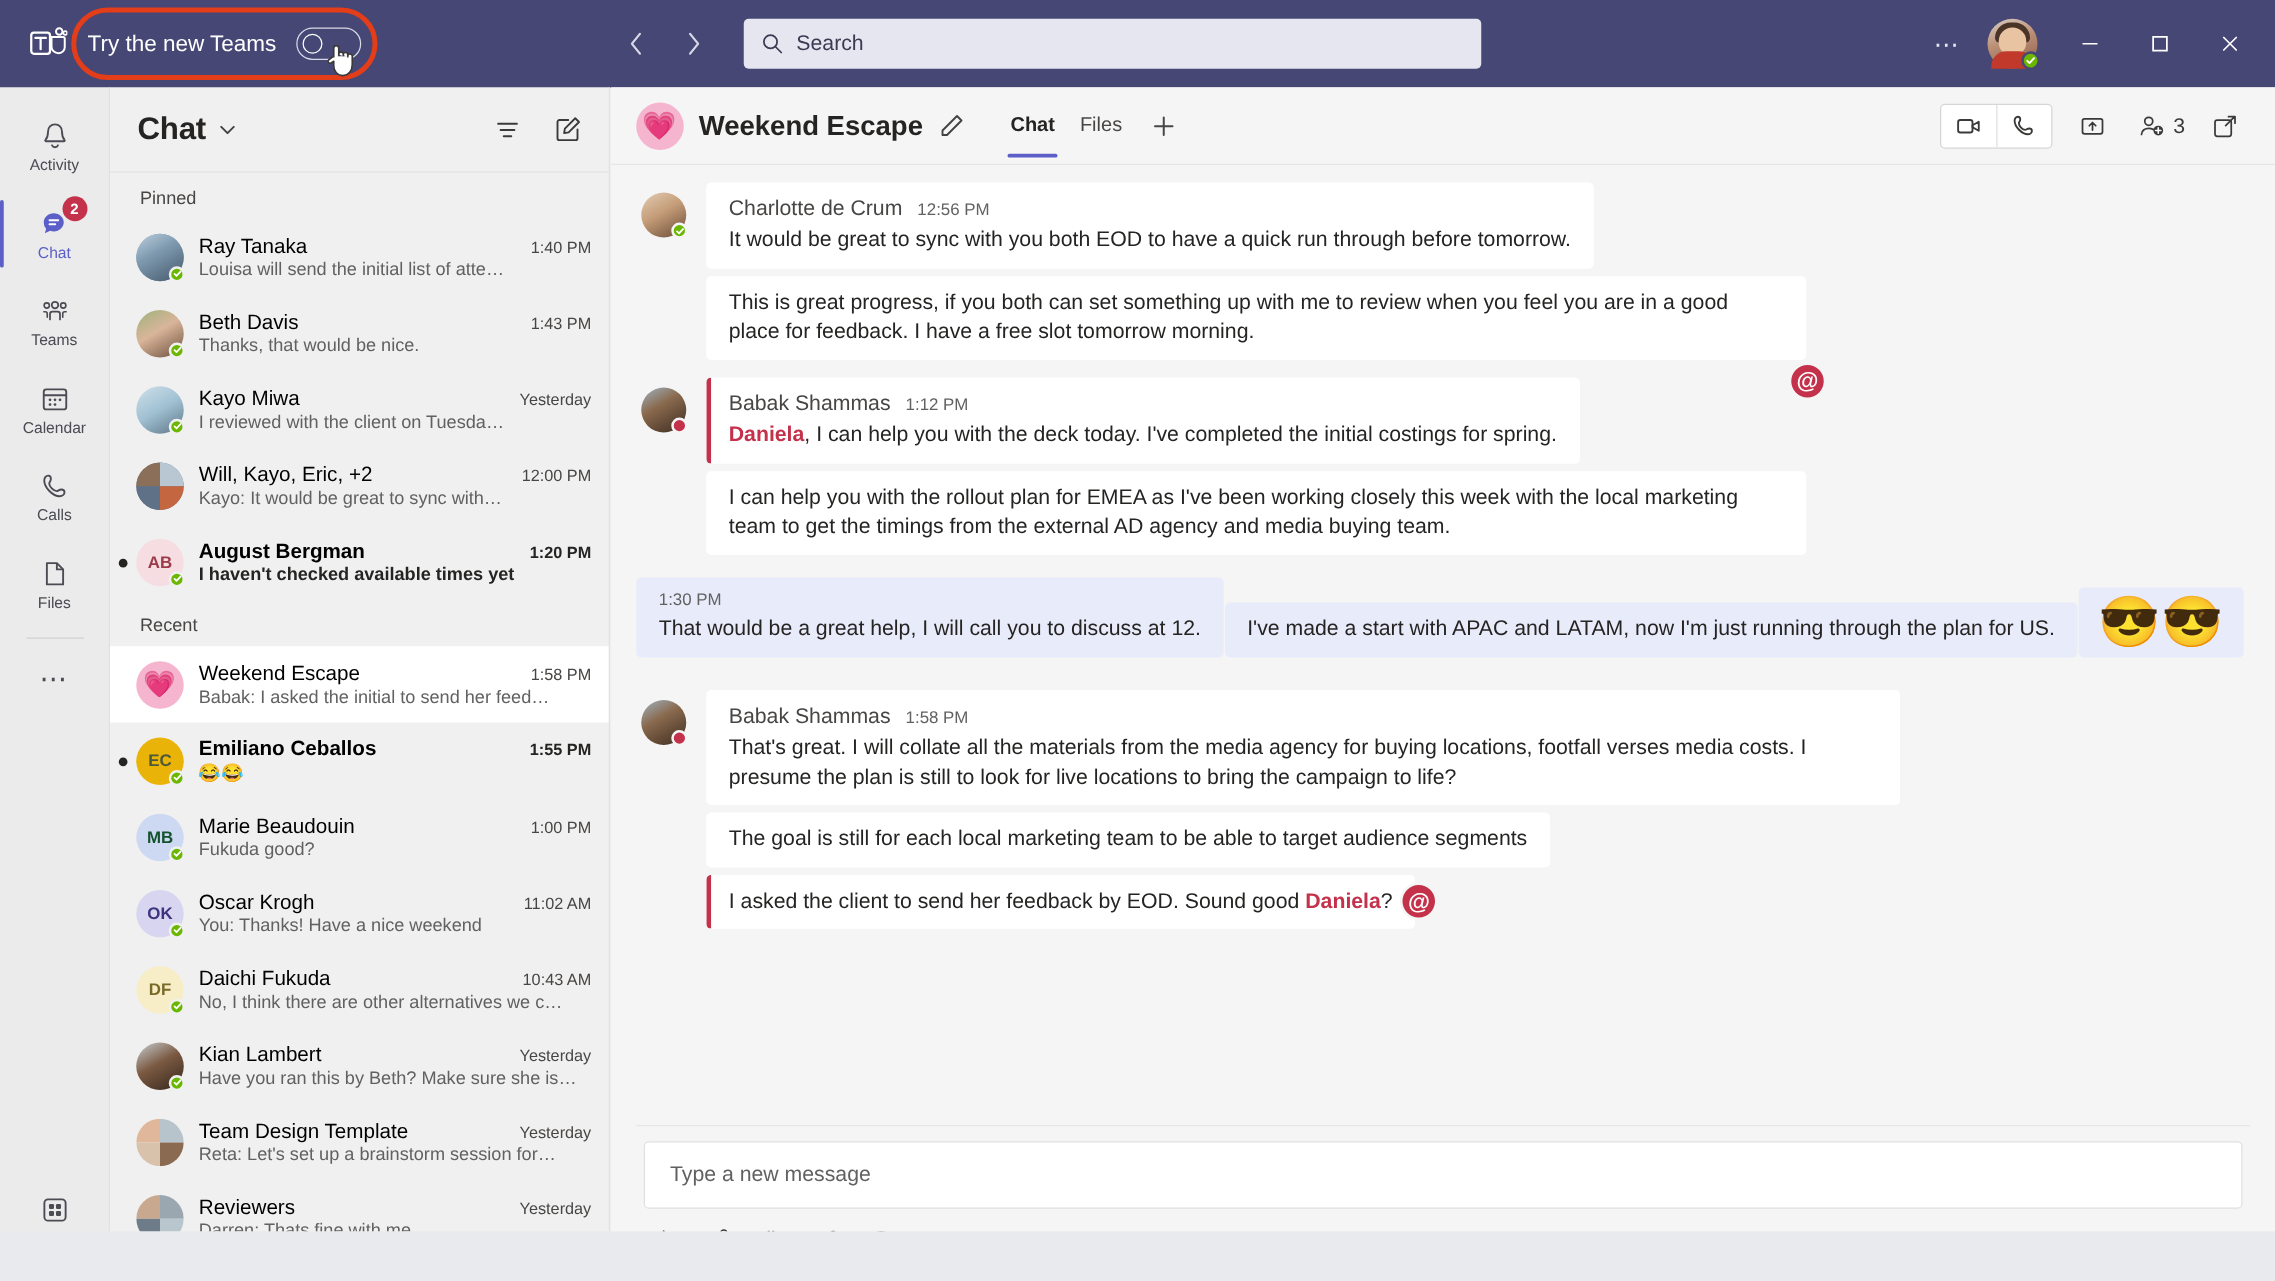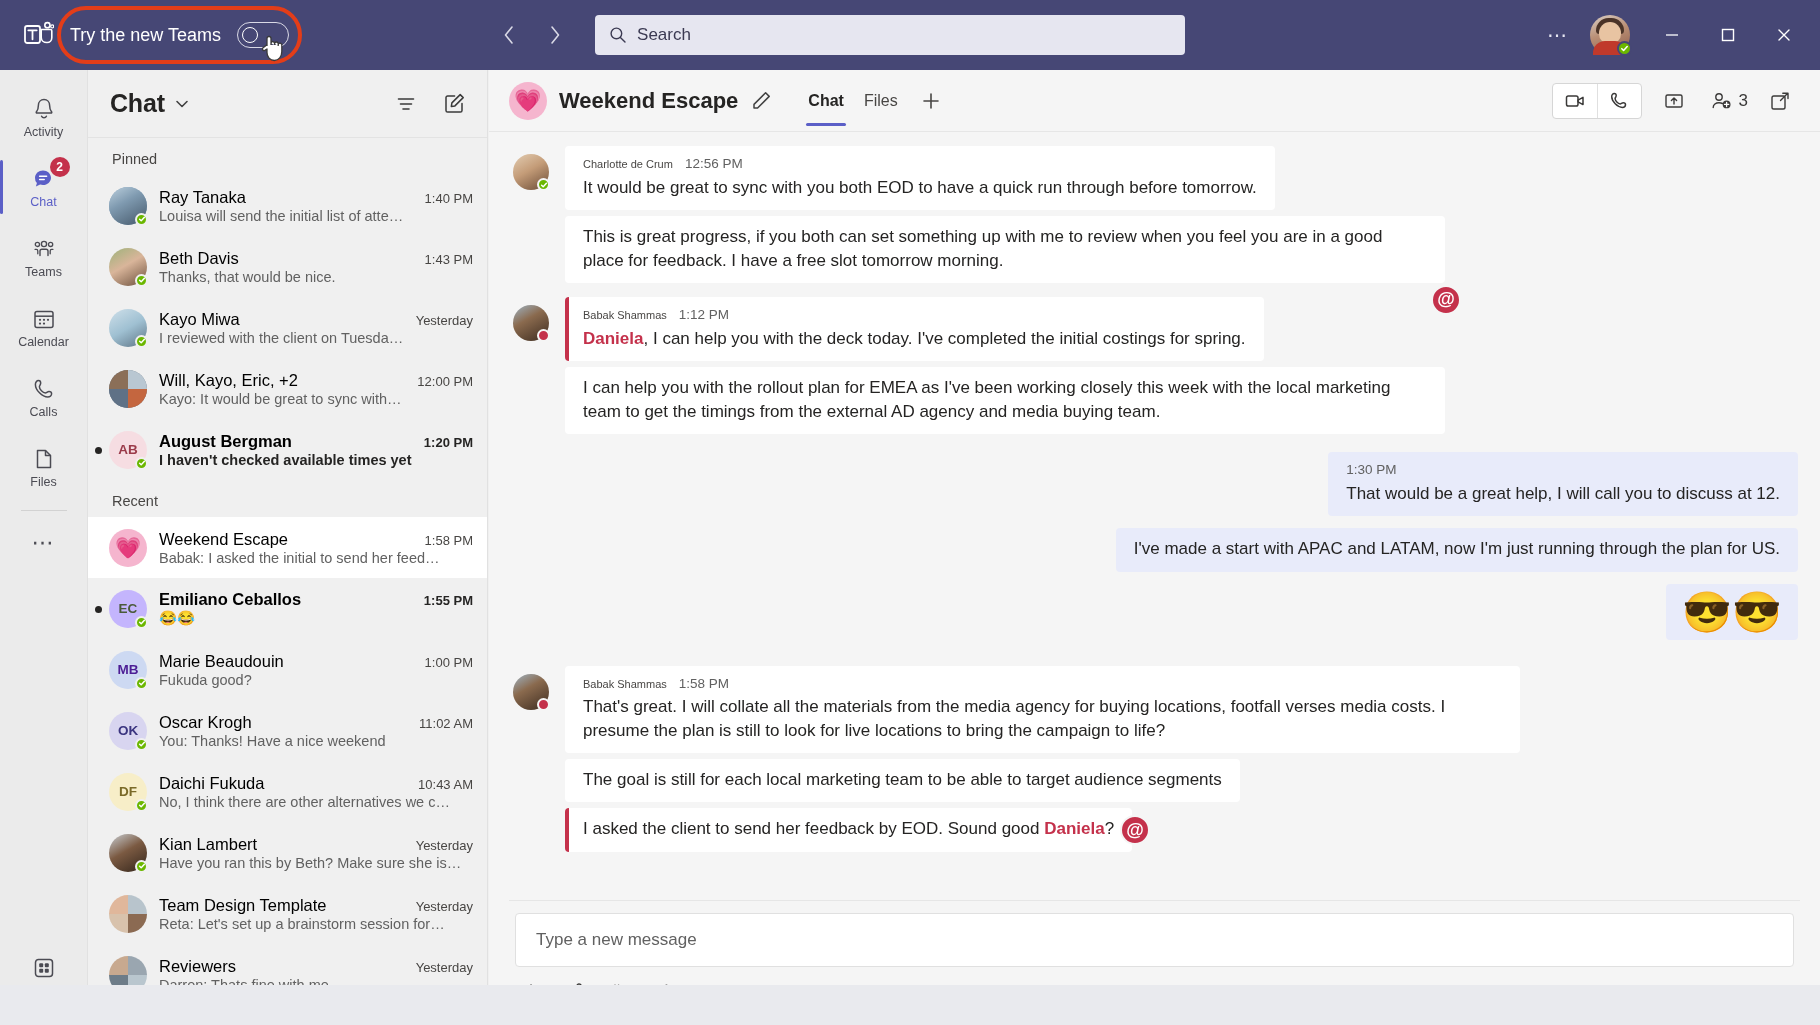--- a/index.html
+++ b/index.html
@@ -277,33 +277,33 @@
   .g-av .pres svg { width: 8px; height: 8px; }
   .bubbles { display: flex; flex-direction: column; align-items: flex-start; gap: 6px; min-width: 0; }
   .bubble {
     background: #ffffff; border-radius: 4px;
     padding: 9px 18px 11px 18px;
     font-size: 17px; color: #252423; line-height: 1.38;
     max-width: 1040px;
   }
   .bubble.mention { border-left: 4px solid #c4314b; padding-left: 14px; }
   .bubble .mhead { display: flex; align-items: baseline; gap: 12px; margin-bottom: 2px; }
-  .mhead .who { font-size: 11px; color: #484644; }
+  .mhead .who { font-size: 17px; color: #484644; }
   .mhead .when { font-size: 13.5px; color: #616161; }
   .mention-name { color: #c4314b; font-weight: bold; }
   .at-badge {
     position: absolute;
     width: 30px; height: 30px; border-radius: 50%;
     background: #c4314b; color: #ffffff;
     display: flex; align-items: center; justify-content: center;
     font-size: 18px; font-weight: bold;
     border: 2px solid #f5f5f5;
   }
 
-  .msg-out { display: flex; flex-direction: column; align-items: flex-end; gap: 12px; margin-bottom: 14px; padding-right: 2px; }
+  .msg-out { display: flex; flex-direction: row; align-items: flex-end; gap: 1px; margin-bottom: 14px; padding-right: 2px; }
   .bubble.out { background: #e8ebfa; }
   .bubble.out .when { font-size: 13.5px; color: #616161; display: block; margin-bottom: 2px; }
   .bubble.emoji { padding: 8px 16px; font-size: 40px; line-height: 1; display: flex; gap: 10px; }
 
   
   .composer-wrap { padding: 8px 20px 14px 20px; }
   .composer-top { border-top: 1px solid #e6e6e6; padding-top: 12px; }
   .composer-box {
     background: #ffffff; border: 1px solid #e0e0e0; border-radius: 4px;
     height: 54px; display: flex; align-items: center; padding: 0 20px;
@@ -621,39 +621,39 @@
           <div class="chat-line1">
             <span class="chat-name">Weekend Escape</span>
             <span class="chat-time">1:58 PM</span>
           </div>
           <div class="chat-prev">Babak: I asked the initial to send her feed…</div>
         </div>
       </div>
 
       <div class="chat-row unread">
         <span class="unread-dot"></span>
-        <div class="av" style="background:#c4b5fd;color:#4a5a3a">
+        <div class="av" style="background:#eab308;color:#4a5a3a">
           <span>EC</span>
           <span class="pres">
               <svg viewBox="0 0 10 10">
                 <path d="M2 5.2l2 2 4-4.4" stroke="#fff" stroke-width="1.8" fill="none" stroke-linecap="round" stroke-linejoin="round"></path>
               </svg>
             </span>
         </div>
         <div class="chat-meta">
           <div class="chat-line1">
             <span class="chat-name">Emiliano Ceballos</span>
             <span class="chat-time">1:55 PM</span>
           </div>
           <div class="chat-prev">😂😂</div>
         </div>
       </div>
 
       <div class="chat-row">
-        <div class="av" style="background:#cdd9f2;color:#4c1d95">
+        <div class="av" style="background:#cdd9f2;color:#14532d">
           <span>MB</span>
           <span class="pres">
               <svg viewBox="0 0 10 10">
                 <path d="M2 5.2l2 2 4-4.4" stroke="#fff" stroke-width="1.8" fill="none" stroke-linecap="round" stroke-linejoin="round"></path>
               </svg>
             </span>
         </div>
         <div class="chat-meta">
           <div class="chat-line1">
             <span class="chat-name">Marie Beaudouin</span>

